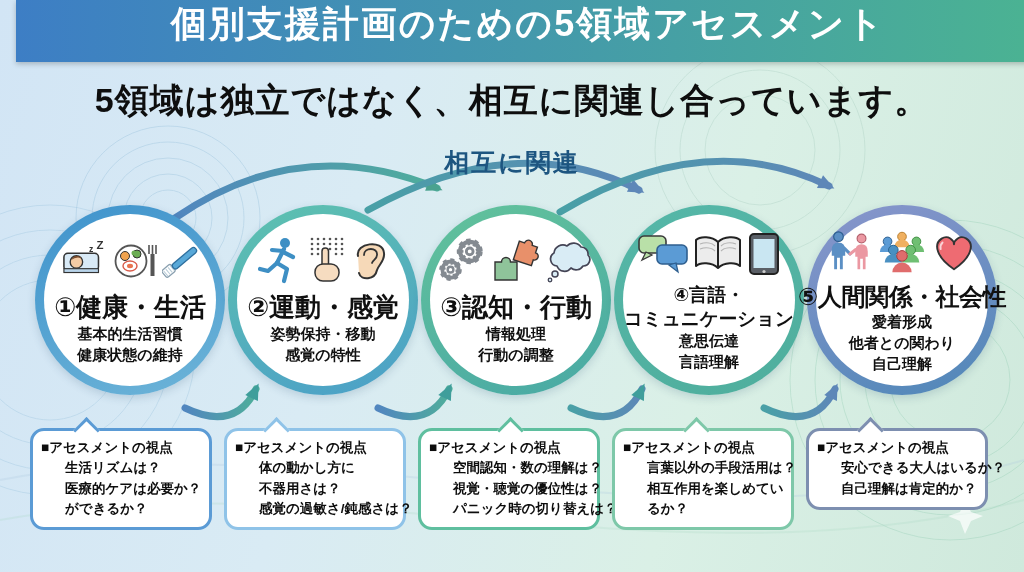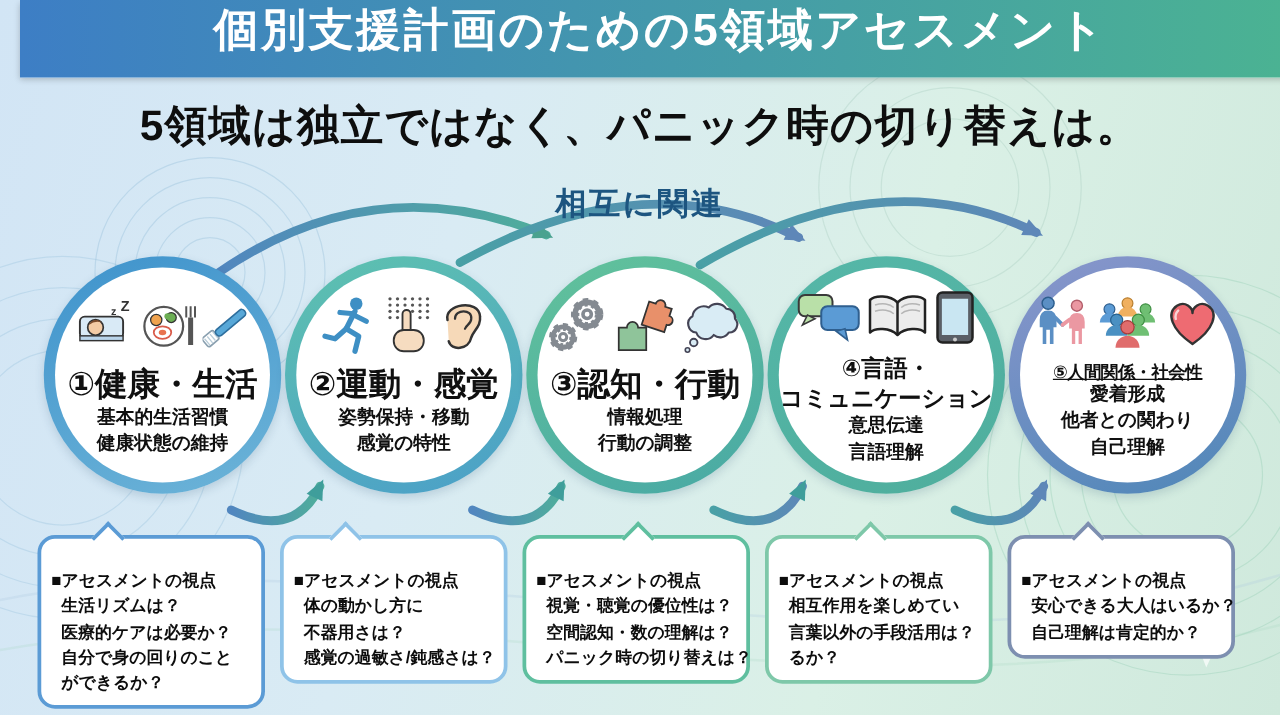--- a/index.html
+++ b/index.html
@@ -39,37 +39,37 @@
   }
   .circle-inner{
     width:100%;height:100%;border-radius:50%;background:#fff;
     display:flex;flex-direction:column;align-items:center;justify-content:center;
     text-align:center;
   }
   .icons{display:flex;align-items:center;justify-content:center;gap:3px;height:56px;margin-top:-2px;}
   .c-title{font-size:26px;font-weight:bold;color:#101010;line-height:1.2;margin-top:3px;white-space:nowrap;}
   .c-title:empty{display:none;}
   .d4 .c-title{font-size:18.5px;margin-top:2px;}
-  .d5 .c-title{font-size:14px;letter-spacing:-.5px;text-decoration:underline;}
+  .d5 .c-title{font-size:24px;letter-spacing:-.5px;}
   .c-sub{font-size:15px;font-weight:bold;color:#101010;line-height:1.4;white-space:nowrap;}
   .c-sub:first-of-type{margin-top:5px;}
   .d4 .c-sub:first-of-type,.d5 .c-sub:first-of-type{margin-top:3px;}
   
   .bubble{
     position:absolute;top:428px;width:182px;z-index:3;box-sizing:border-box;
     background:#fff;border:3px solid var(--bc,#5b9bd5);border-radius:14px;
-    padding:24px 8px 8px 8px;
+    padding:7px 8px 8px 8px;
   }
   .tail{
     position:absolute;top:-10px;width:16px;height:16px;background:#fff;
     border-top:3px solid var(--bc,#5b9bd5);border-left:3px solid var(--bc,#5b9bd5);
     transform:rotate(45deg);
   }
   .b-header{font-size:13.5px;font-weight:bold;color:#0d0d0d;line-height:1.5;white-space:nowrap;}
-  .b-line{font-size:13.5px;font-weight:bold;color:#0d0d0d;line-height:1.5;padding-left:8px;white-space:nowrap;}
+  .b-line{font-size:13.5px;font-weight:bold;color:#0d0d0d;line-height:1.5;padding-left:8px;white-space:nowrap;margin-left:16px;}
 </style>
 </head>
 <body>
 
 <div class="stage">
 
   <svg class="bg-decor" width="1024" height="572" viewBox="0 0 1024 572">
     <g fill="none" stroke="#7fb0d0" opacity="0.28">
       <circle cx="168" cy="218" r="28"></circle>
         <circle cx="168" cy="218" r="44"></circle>
@@ -97,21 +97,21 @@
     </g>
     <path d="M0,480 C300,420 700,560 1024,460" stroke="#aac9e0" opacity="0.25" fill="none" stroke-width="2"></path>
     <path d="M0,520 C340,460 680,590 1024,500" stroke="#a6d4bd" opacity="0.22" fill="none" stroke-width="2"></path>
     <path d="M965,500 l6,12 12,4 -12,5 -6,13 -5,-13 -12,-5 12,-4 z" fill="#ffffff" opacity="0.7"></path>
   </svg>
 
   <div class="banner" style="background: linear-gradient(90deg, rgb(61, 126, 197), rgb(75, 179, 146));">
     <span class="banner-title" style="color: rgb(255, 255, 255);">個別支援計画のための5領域アセスメント</span>
   </div>
 
-  <div class="headline">5領域は独立ではなく、パニック時の切り替えは。</div>
+  <div class="headline">5領域は独立ではなく、相互に関連し合っています。</div>
 
   <div class="relation-label" style="color: rgb(29, 85, 128);">相互に関連</div>
 
   <svg class="arrows" width="1024" height="310" viewBox="0 0 1024 310">
     <defs>
       <linearGradient id="gTB" x1="0" y1="0" x2="1" y2="0">
         <stop offset="0" stop-color="#5186bf"></stop>
           <stop offset="1" stop-color="#4fae9b"></stop>
       </linearGradient>
       <linearGradient id="gBT" x1="0" y1="0" x2="1" y2="0">
@@ -319,45 +319,44 @@
       <div class="c-sub">他者との関わり</div>
       <div class="c-sub">自己理解</div>
     </div>
   </div>
 
   <div class="bubble" style="left: 30px; --bc: #5b9bd5;">
     <div class="tail" style="left:44px"></div>
     <div class="b-header">■アセスメントの視点</div>
     <div class="b-line">生活リズムは？</div>
     <div class="b-line">医療的ケアは必要か？</div>
-    <div class="b-line">自分で身の回りのこと</div>
     <div class="b-line">ができるか？</div>
   </div>
 
   <div class="bubble" style="left: 224px; --bc: #8fc3e8;">
     <div class="tail" style="left:40px"></div>
     <div class="b-header">■アセスメントの視点</div>
     <div class="b-line">体の動かし方に</div>
     <div class="b-line">不器用さは？</div>
     <div class="b-line">感覚の過敏さ/鈍感さは？</div>
   </div>
 
   <div class="bubble" style="left: 418px; --bc: #5fbf9f;">
     <div class="tail" style="left:80px"></div>
     <div class="b-header">■アセスメントの視点</div>
+    <div class="b-line">空間認知・数の理解は？</div>
     <div class="b-line">視覚・聴覚の優位性は？</div>
-    <div class="b-line">空間認知・数の理解は？</div>
     <div class="b-line">パニック時の切り替えは？</div>
   </div>
 
   <div class="bubble" style="left: 612px; --bc: #7ec8a9;">
     <div class="tail" style="left:72px"></div>
     <div class="b-header">■アセスメントの視点</div>
+    <div class="b-line">言葉以外の手段活用は？</div>
     <div class="b-line">相互作用を楽しめてい</div>
-    <div class="b-line">言葉以外の手段活用は？</div>
     <div class="b-line">るか？</div>
   </div>
 
   <div class="bubble" style="left: 806px; --bc: #7d8fb0;">
     <div class="tail" style="left:52px"></div>
     <div class="b-header">■アセスメントの視点</div>
     <div class="b-line">安心できる大人はいるか？</div>
     <div class="b-line">自己理解は肯定的か？</div>
   </div>
 

